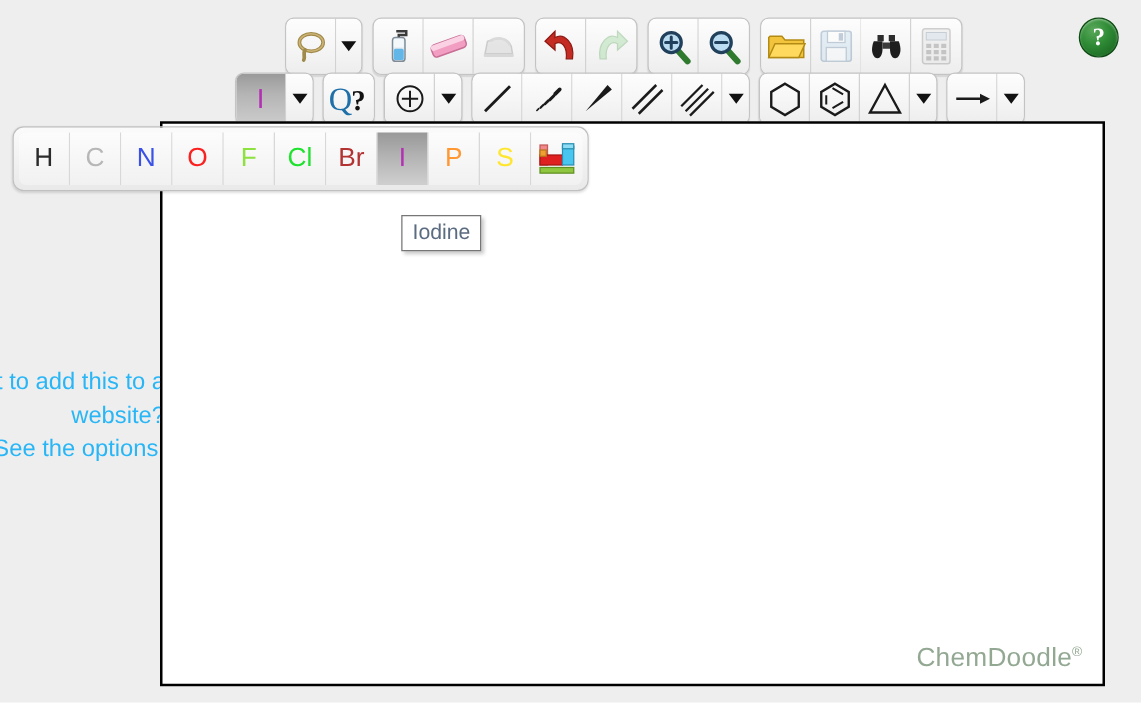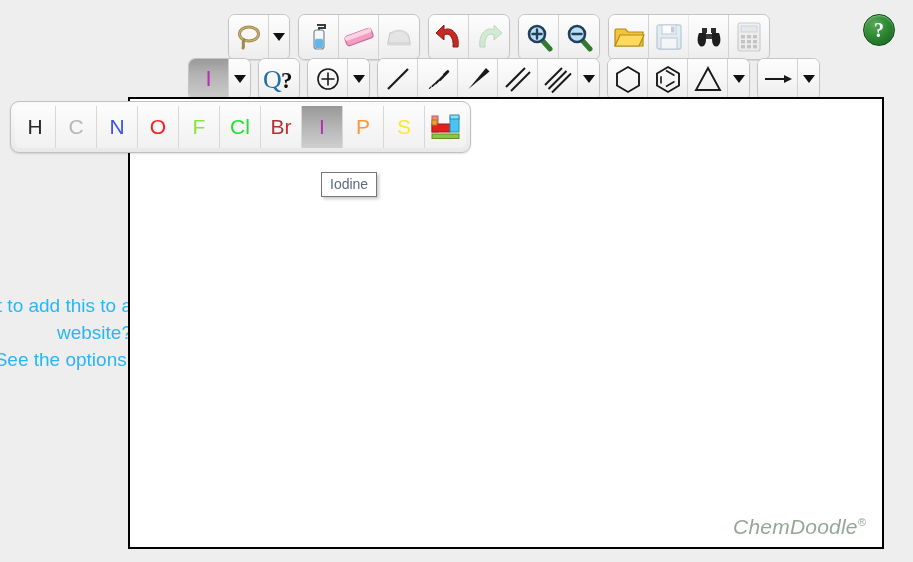--- a/index.html
+++ b/index.html
@@ -108,38 +108,37 @@
     background: linear-gradient(to bottom, #989898 0%, #b3b3b3 45%, #cfcfcf 100%);
   }
 
   
   #tooltip {
     position: absolute;
     left: 321px; top: 172px;
     background: #ffffff;
     border: 1px solid #767676;
     padding: 3px 8px 4px 8px;
-    font-size: 14px;
+    font-size: 17px;
     color: #5b6b80;
     font-family: "Liberation Sans", sans-serif;
     box-shadow: 2px 2px 3px rgba(0,0,0,.22);
     z-index: 60;
     white-space: nowrap;
   }
 
   
   #sketch-canvas {
     position: absolute;
     left: 128px; top: 97px;
     width: 756px; height: 452px;
     background: #ffffff;
     border: 2px solid #000000;
     box-sizing: border-box;
     z-index: 5;
-    font-style: italic;
   }
   #watermark {
     position: absolute;
     right: 16px; bottom: 8px;
     color: #93a893;
     font-size: 21px;
     font-family: "Liberation Sans", sans-serif;
     letter-spacing: .2px;
     user-select: none;
   }

